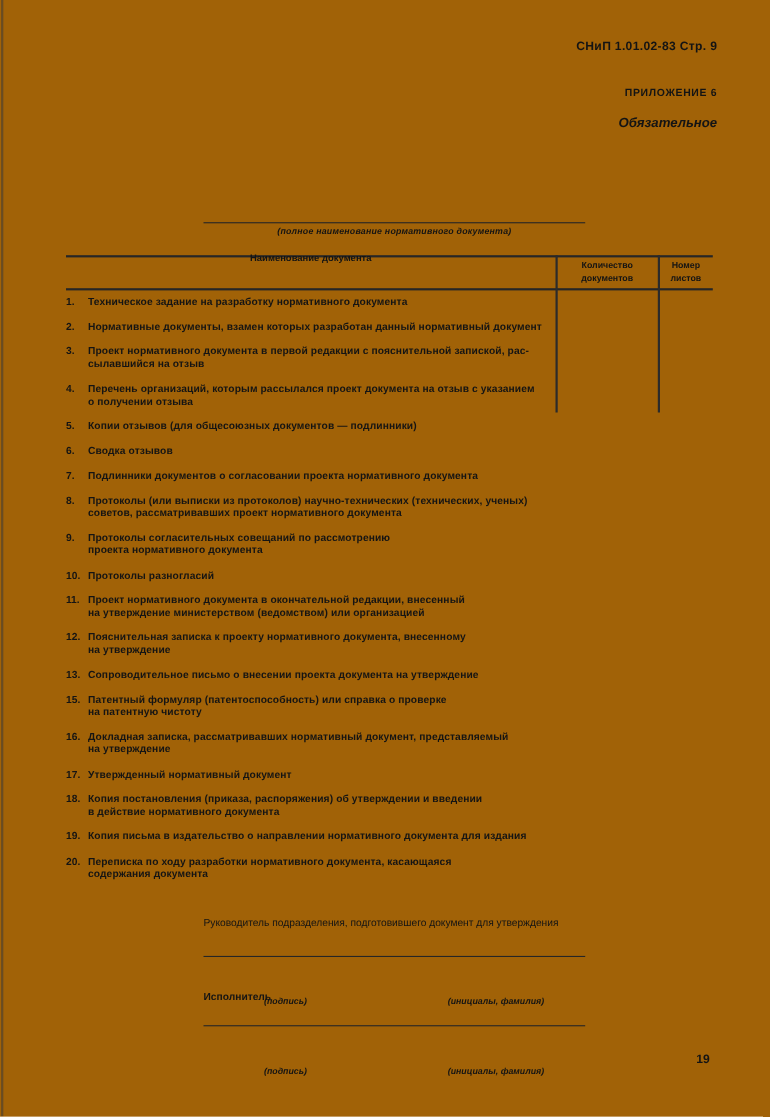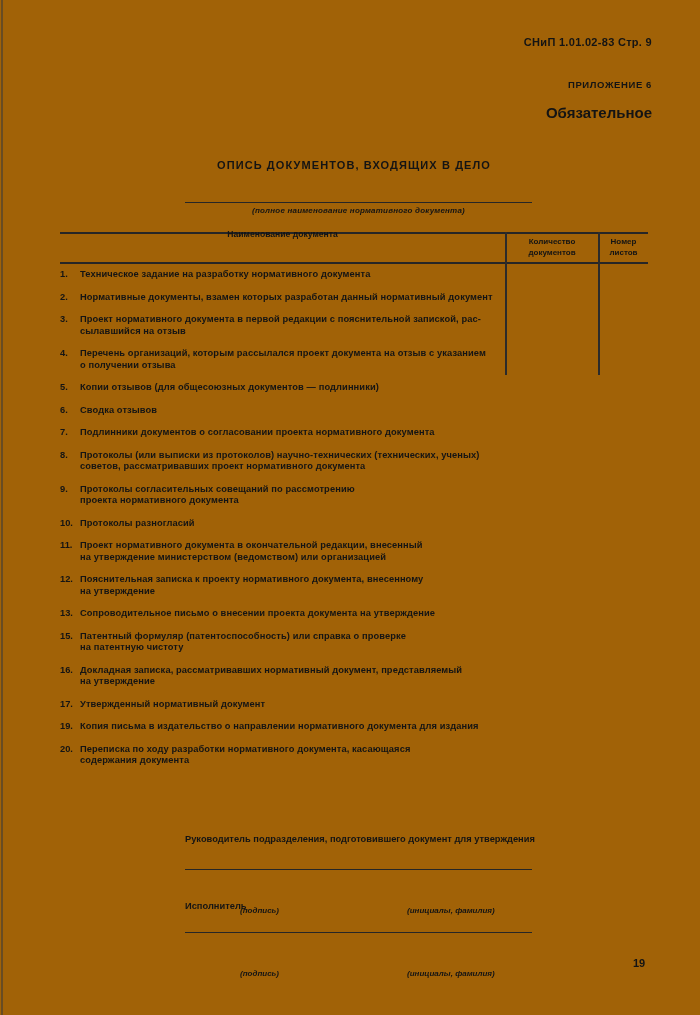--- a/index.html
+++ b/index.html
@@ -22,21 +22,21 @@
   .doc-code {
     position:absolute; top:36px; right:48px;
     font-size:11px; font-weight:700; letter-spacing:.3px;
   }
   .appendix {
     position:absolute; top:79px; right:48px;
     font-size:9.5px; font-weight:700; letter-spacing:.6px;
   }
   .mandatory {
     position:absolute; top:104px; right:48px;
-    font-size:15px; font-weight:700; margin-left:36px;
+    font-size:12px; font-weight:700; font-style:italic;margin-left:36px;
   }
   .title {
     position:absolute; top:159px; left:60px; width:588px;
     text-align:center;
     font-size:11px; font-weight:700; letter-spacing:1.1px;
   }
   .name-rule {
     position:absolute; top:202px; left:185px; width:347px; height:1px;
     background:#262626;
   }
@@ -73,21 +73,21 @@
     font-size:9.3px; font-weight:700; line-height:11.5px;
   }
   .item .txt {
     flex:1;
     font-size:9.3px; font-weight:700; line-height:11.5px;
     letter-spacing:.1px;
     white-space:pre-line;
   }
   .f-head {
     position:absolute; top:834px; left:185px; width:470px;
-    font-size:9.3px; font-weight:700;
+    font-size:9.3px; font-weight:400;
   }
   .sigline1 { position:absolute; top:869px; left:185px; width:347px; height:1px; background:#262626; }
   .sigline2 { position:absolute; top:932px; left:185px; width:347px; height:1px; background:#262626; }
   .cap { font-size:8px; font-weight:700; font-style:italic; position:absolute;margin-top:32px; }
   .cap.s1 { top:874px; left:240px; }
   .cap.n1 { top:874px; left:407px; }
   .cap.s2 { top:937px; left:240px; }
   .cap.n2 { top:937px; left:407px; }
   .f-exec {
     position:absolute; top:901px; left:185px;
@@ -101,21 +101,20 @@
 </head>
 <body>
 
 <div class="page">
   <div class="scan-edge"></div>
 
   <div class="doc-code">СНиП 1.01.02-83  Стр. 9</div>
   <div class="appendix">ПРИЛОЖЕНИЕ 6</div>
   <div class="mandatory">Обязательное</div>
 
-  <div class="title">ОПИСЬ ДОКУМЕНТОВ, ВХОДЯЩИХ В ДЕЛО</div>
 
   <div class="name-rule"></div>
   <div class="name-caption">(полное наименование нормативного документа)</div>
 
   <div class="t-rule-top"></div>
   <div class="t-rule-bottom"></div>
   <div class="t-v1"></div>
   <div class="t-v2"></div>
   <div class="th1">Наименование документа</div>
   <div class="th2">Количество
@@ -190,20 +189,25 @@
     <div class="item">
         <span class="num">16.</span>
         <span class="txt">Докладная записка, рассматривавших нормативный документ, представляемый
 на утверждение</span>
       </div>
     <div class="item">
         <span class="num">17.</span>
         <span class="txt">Утвержденный нормативный документ</span>
       </div>
     <div class="item">
+        <span class="num">18.</span>
+        <span class="txt">Копия постановления (приказа, распоряжения) об утверждении и введении
+в действие нормативного документа</span>
+      </div>
+    <div class="item">
         <span class="num">19.</span>
         <span class="txt">Копия письма в издательство о направлении нормативного документа для издания</span>
       </div>
     <div class="item">
         <span class="num">20.</span>
         <span class="txt">Переписка по ходу разработки нормативного документа, касающаяся
 содержания документа</span>
       </div>
   </div>
 

